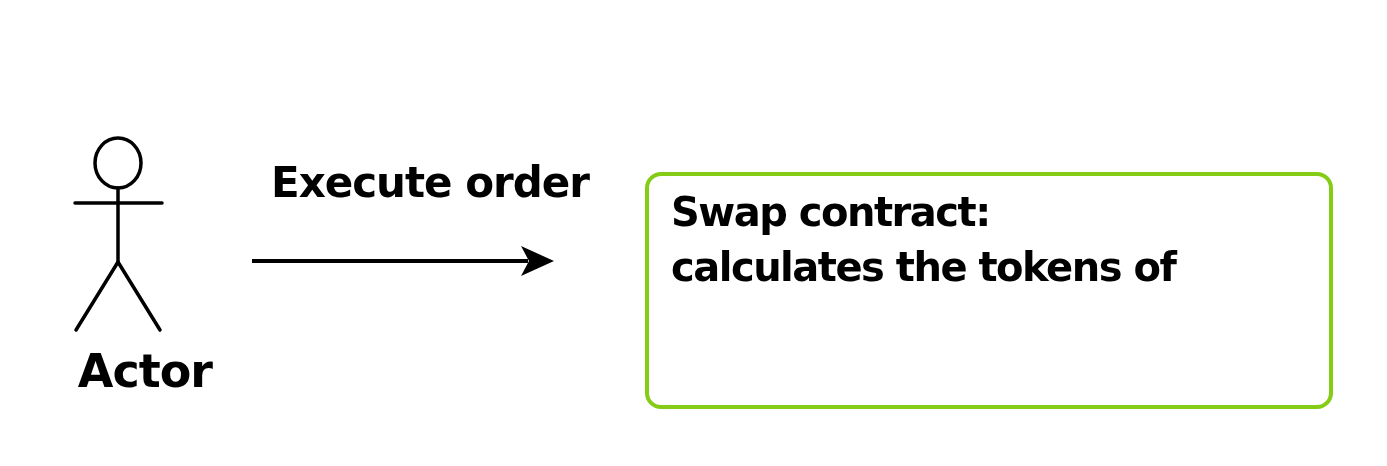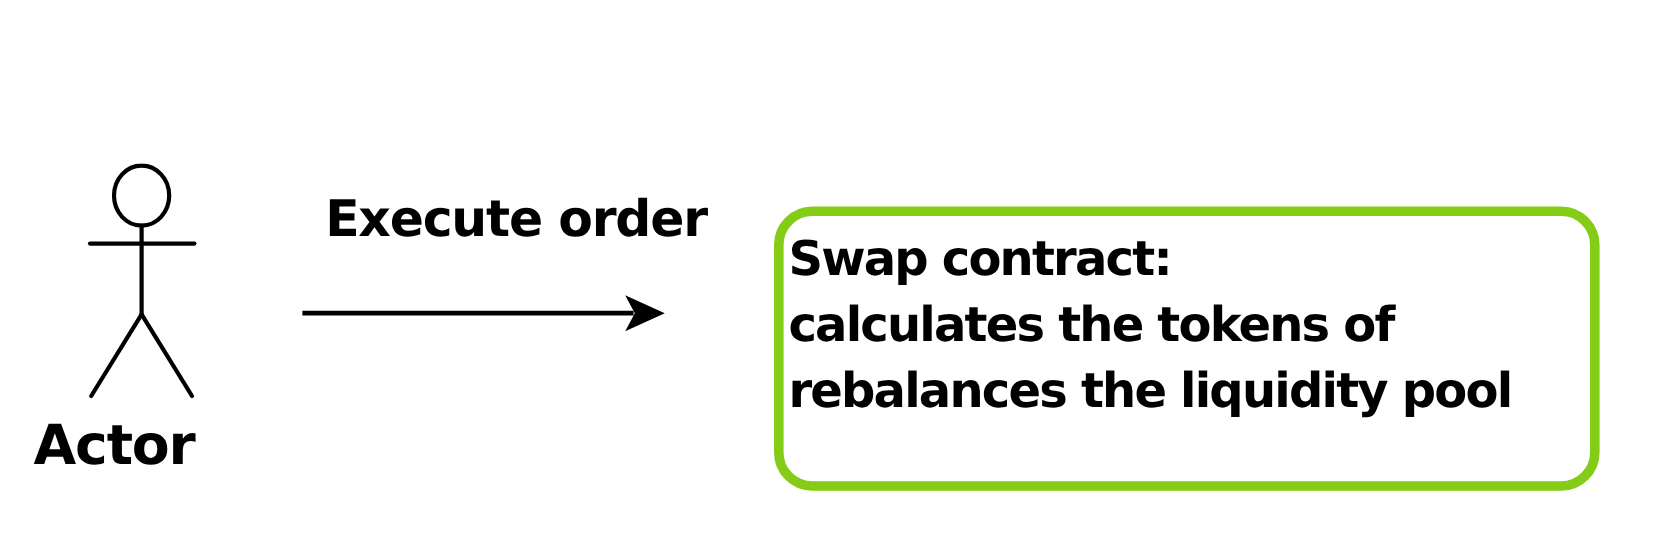--- a/index.html
+++ b/index.html
@@ -20,44 +20,44 @@
   .label {
     position: absolute;
     font-weight: 700;
     white-space: nowrap;
     color: #000000;
   }
   .actor-label {
     left: 28px;
     top: 344px;
     width: 184px;
-    text-align: left;
+    text-align: right;
     font-size: 46px;
     letter-spacing: -1px;
   }
   .edge-label {
     left: 250px;
     top: 158px;
     width: 330px;
     text-align: center;
     font-size: 42px;
     letter-spacing: -1px;
     margin-left: 15px;
   }
   .node-box {
     position: absolute;
     left: 645px;
     top: 172px;
     width: 688px;
     height: 237px;
     box-sizing: border-box;
-    border: 8px solid #84cc16;
-    border-radius: 32px;
+    border: 4px solid #84cc16;
+    border-radius: 16px;
     background: #ffffff;
-    padding: 9px 8px 0 4px;
+    padding: 9px 8px 0 22px;
   }
   .node-line {
     font-size: 40px;
     font-weight: 700;
     line-height: 55px;
     letter-spacing: -1.5px;
     white-space: nowrap;
   }
   svg { display: block; }
 </style>
@@ -81,16 +81,15 @@
   <div class="label edge-label">Execute order</div>
 
   <svg class="abs" style="left:248px; top:242px;" width="312" height="38" viewBox="0 0 312 38" aria-hidden="true">
     <line x1="4" y1="19" x2="280" y2="19" stroke="#000000" stroke-width="4"></line>
     <polygon points="273,4 306,19 273,34 281,19" fill="#000000"></polygon>
   </svg>
 
   <div class="node-box">
     <div class="node-line">Swap contract:</div>
     <div class="node-line">calculates the tokens of</div>
-    <div class="node-line">rebalances the liquidity pool</div>
   </div>
 
 </div>
 
 </body></html>

